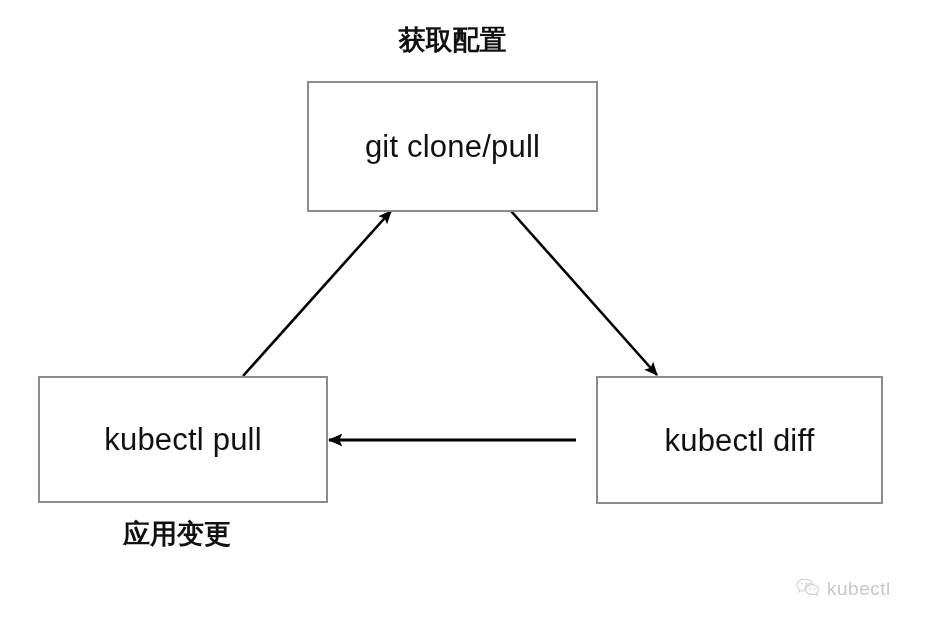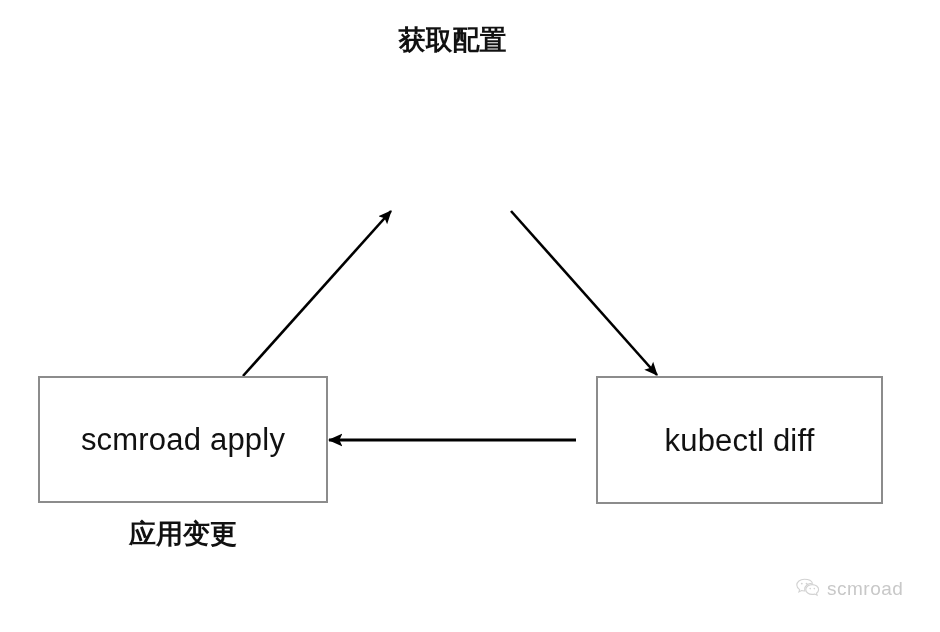--- a/index.html
+++ b/index.html
@@ -62,21 +62,21 @@
     line-height: 1;
     white-space: nowrap;
     text-align: center;
   }
   #caption-top {
     left: 307px;
     top: 27px;
     width: 291px;
   }
   #caption-left {
-    left: 38px;
+    left: 32px;
     top: 521px;
     width: 290px;
   }
   #caption-right {
     left: 576px;
     top: 521px;
     width: 287px;
   }
   #edges {
     position: absolute;
@@ -116,37 +116,40 @@
       </marker>
     </defs>
 
     <line x1="243" y1="376" x2="391" y2="211" stroke="#000000" stroke-width="2.6" marker-end="url(#arrowhead)"></line>
 
     <line x1="511" y1="211" x2="657" y2="375" stroke="#000000" stroke-width="2.6" marker-end="url(#arrowhead)"></line>
 
     <line x1="576" y1="440" x2="329" y2="440" stroke="#000000" stroke-width="2.8" marker-end="url(#arrowhead)"></line>
   </svg>
 
+  <div class="node" id="node-git">
+    <span class="node-label">git clone/pull</span>
+  </div>
 
   <div class="node" id="node-apply">
-    <span class="node-label">scmroad apply</span>
+    <span class="node-label">kubectl pull</span>
   </div>
 
   <div class="node" id="node-diff">
     <span class="node-label">kubectl diff</span>
   </div>
 
   <div class="caption" id="caption-left">应用变更</div>
 
 
   <div id="watermark">
     <svg width="24" height="21" viewBox="0 0 24 21" xmlns="http://www.w3.org/2000/svg">
       <path d="M8.4 1.2 C3.9 1.2 0.8 3.9 0.8 7.1 C0.8 8.9 1.9 10.5 3.6 11.6 L2.9 13.9 L5.5 12.6 C6.4 12.9 7.4 13.0 8.4 13.0 C8.6 13.0 8.8 13.0 9.0 13.0 C8.8 12.4 8.7 11.9 8.7 11.3 C8.7 7.9 11.9 5.3 15.9 5.3 C16.1 5.3 16.3 5.3 16.5 5.3 C15.8 2.9 12.5 1.2 8.4 1.2 Z" fill="none" stroke="#d2d2d2" stroke-width="1.1"></path>
       <circle cx="5.8" cy="5.6" r="0.95" fill="#d2d2d2"></circle>
       <circle cx="10.6" cy="5.6" r="0.95" fill="#d2d2d2"></circle>
       <path d="M16.2 6.6 C19.7 6.6 22.6 8.8 22.6 11.5 C22.6 13.0 21.8 14.3 20.5 15.2 L21.1 17.2 L18.8 16.1 C18.0 16.3 17.1 16.4 16.2 16.4 C12.7 16.4 9.8 14.2 9.8 11.5 C9.8 8.8 12.7 6.6 16.2 6.6 Z" fill="none" stroke="#d2d2d2" stroke-width="1.1"></path>
       <circle cx="14.2" cy="10.6" r="0.8" fill="#d2d2d2"></circle>
       <circle cx="18.3" cy="10.6" r="0.8" fill="#d2d2d2"></circle>
     </svg>
-    <span class="wm-text">scmroad</span>
+    <span class="wm-text">kubectl</span>
   </div>
 
 </div>
 
 </body></html>

